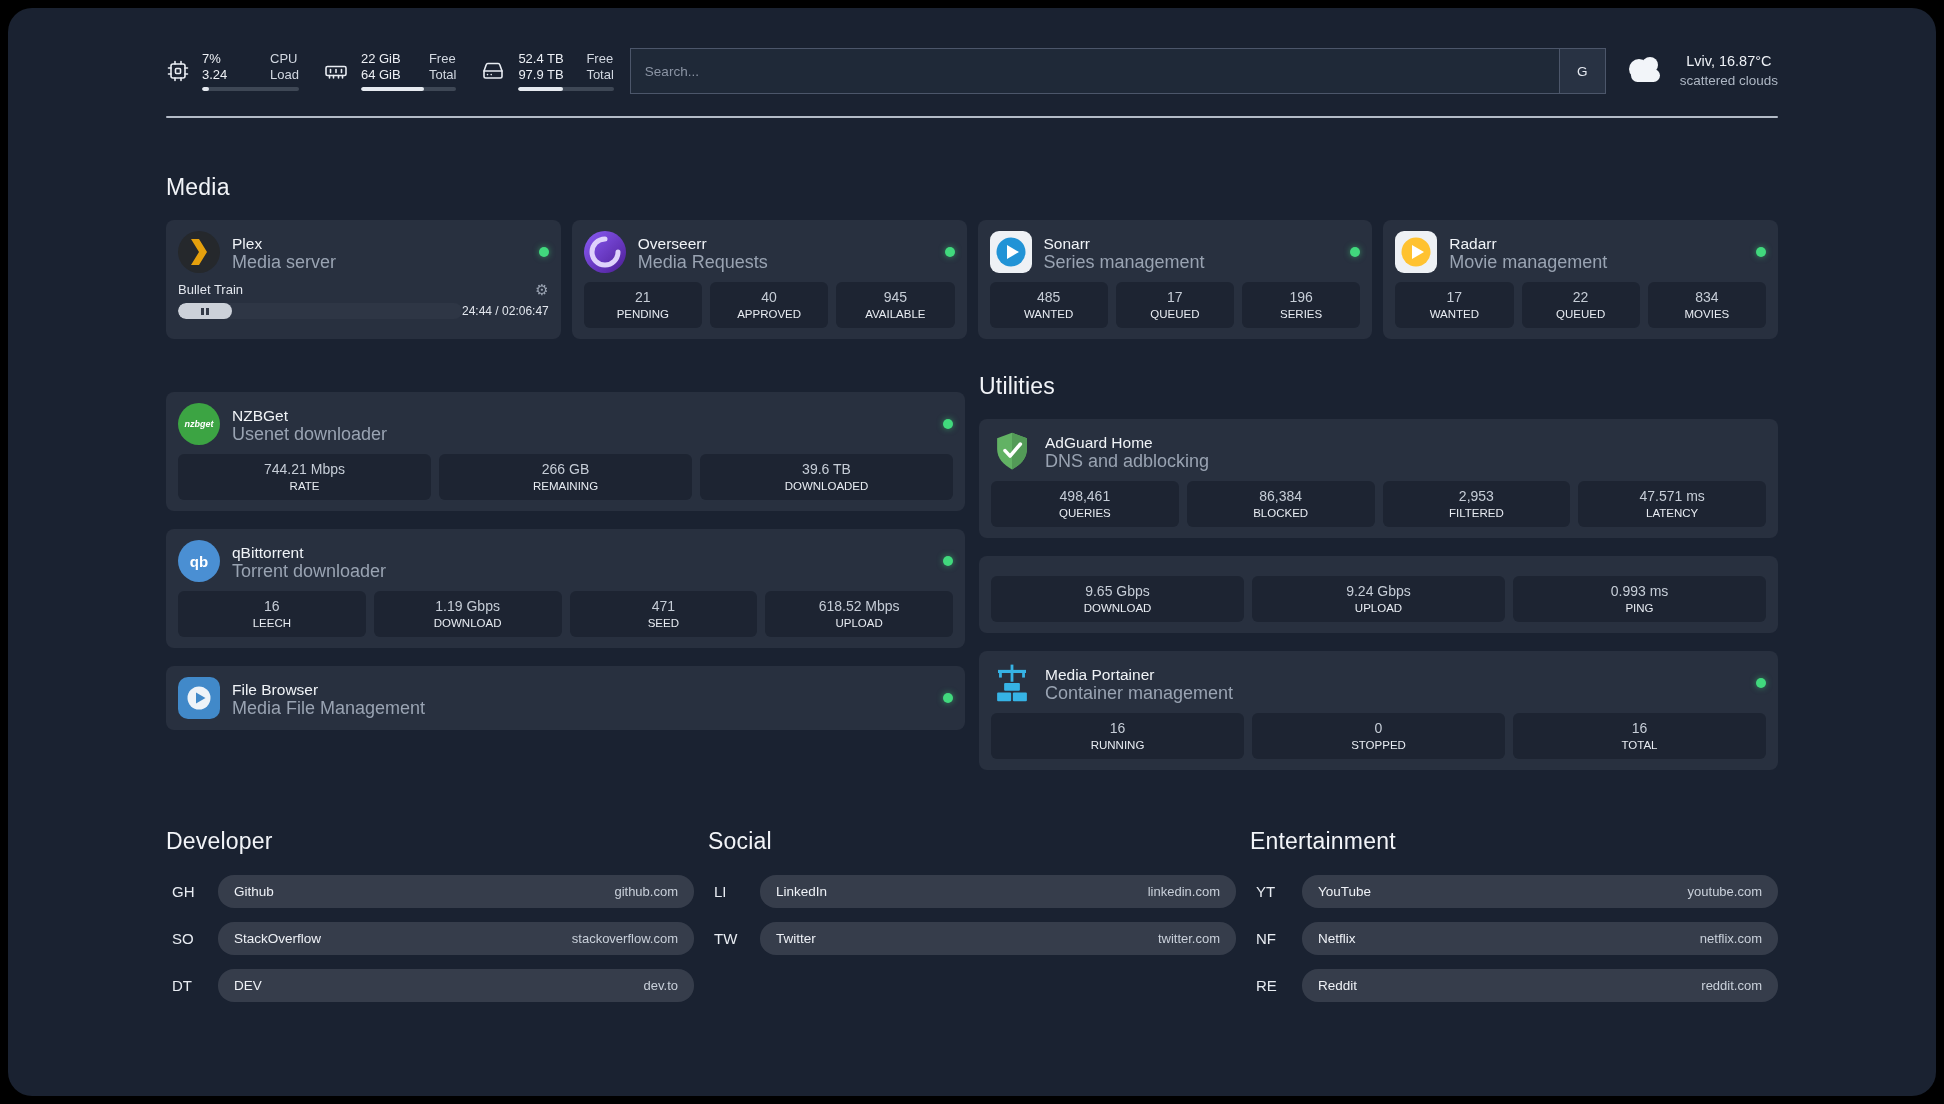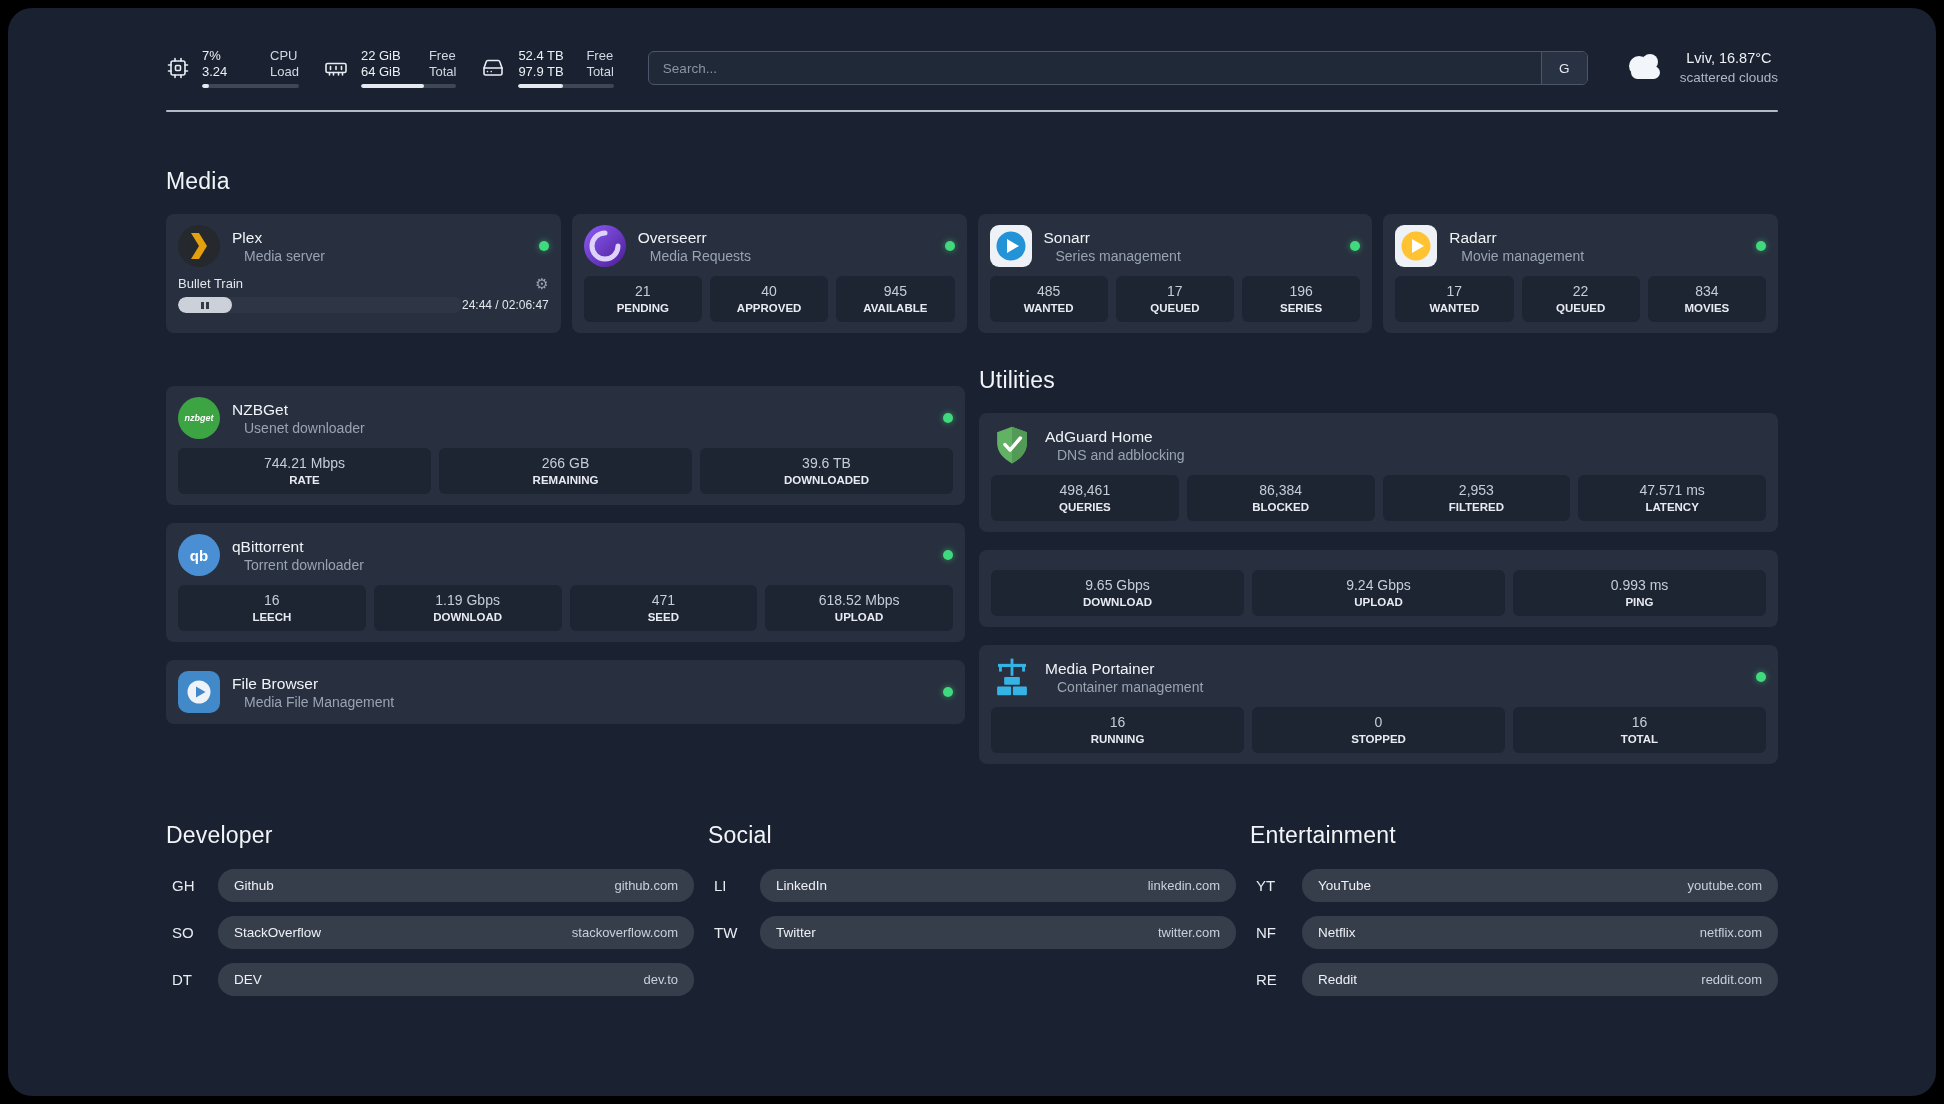--- a/index.html
+++ b/index.html
@@ -13,21 +13,21 @@
   .topbar { display: flex; align-items: center; }
   .resources { display: flex; gap: 24px; align-items: center; }
   .resource { display: flex; gap: 12px; align-items: center; }
   .res-icon { display: flex; color: #e9edf3; }
   .res-data { display: grid; grid-template-columns: auto auto; column-gap: 18px; row-gap: 1px; font-size: 13px; line-height: 15px; }
   .res-val { color: #edf0f5; min-width: 50px; }
   .res-lab { color: #d2d8e1; }
   .res-bar { grid-column: 1 / 3; height: 4px; border-radius: 2px; background: #3e4755; margin-top: 4px; overflow: hidden; }
   .res-fill { height: 100%; background: #e6eaf0; border-radius: 2px; }
 
-  .searchbox { flex: 1; display: flex; align-items: stretch; height: 34px; margin: 0 34px; border: 1px solid #4c566a; border-radius: 6px; background: #1f2938; overflow: hidden; }
+  .searchbox { flex: 1; display: flex; align-items: stretch; height: 46px; margin: 0 16px; border: 1px solid #4c566a; border-radius: 0; background: #1f2938; overflow: hidden; }
   .search-input { flex: 1; background: transparent; border: none; outline: none; color: #dfe4ec; font-size: 13.5px; padding: 0 14px; font-family: inherit; }
   .search-input::placeholder { color: #8b94a4; }
   .search-btn { width: 46px; border: none; border-left: 1px solid #4c566a; background: #283243; color: #e6eaf1; font-size: 13.5px; cursor: pointer; font-family: inherit; }
 
   .weather { display: flex; align-items: center; gap: 12px; }
   .weather-text { line-height: 19px; text-align: center; }
   .weather-loc { font-size: 14.5px; color: #eef1f6; }
   .weather-cond { font-size: 13.5px; color: #aeb7c4; }
 
   .divider { height: 2px; background: #cfd6e2; opacity: .85; margin-top: 22px; border-radius: 1px; }
@@ -37,26 +37,26 @@
   .media-section { margin-top: 56px; }
   .media-grid { display: grid; grid-template-columns: repeat(4, 1fr); gap: 11px; margin-top: 19px; }
   .cols { display: grid; grid-template-columns: 1fr 1fr; gap: 14px; margin-top: 34px; }
   .col-stack { display: flex; flex-direction: column; gap: 18px; margin-top: 19px; }
 
   
   .card { background: #28303f; border-radius: 8px; padding: 11px 12px; display: flex; flex-direction: column; cursor: pointer; }
   .svc-head { display: flex; align-items: center; gap: 12px; }
   .svc-icon { width: 42px; height: 42px; flex: none; display: flex; align-items: center; justify-content: center; }
   .svc-name { font-size: 15.5px; color: #f0f3f7; line-height: 20px; }
-  .svc-sub { font-size: 14px; color: #99a3b2; line-height: 16px; margin-left: 12px; }
+  .svc-sub { font-size: 18px; color: #99a3b2; line-height: 16px; }
   .status-dot { width: 10px; height: 10px; border-radius: 50%; background: #41d97d; margin-left: auto; flex: none; box-shadow: 0 0 6px rgba(65,217,125,.55); }
   .stat-row { display: flex; gap: 8px; margin-top: auto; padding-top: 9px; }
   .stat { flex: 1; background: #1d2432; border-radius: 6px; text-align: center; padding: 6px 2px 7px; }
   .stat-v { font-size: 14px; color: #c6cdd7; line-height: 18px; }
-  .stat-l { font-size: 11.5px; font-weight: 700; color: #e8ecf2; line-height: 14px; margin-top: 1px; }
+  .stat-l { font-size: 11.5px; font-weight: 400; color: #e8ecf2; line-height: 14px; margin-top: 1px; }
 
   .icon-circle { width: 42px; height: 42px; border-radius: 50%; display: flex; align-items: center; justify-content: center; color: #fff; }
   .nzbget-bg { background: #3ca443; }
   .qb-bg { background: #4a8fd3; }
   .nzb-text { font-size: 9px; font-weight: 700; font-style: italic; }
   .qb-text { font-size: 15px; font-weight: 700; }
 
   
   .plex-np { display: flex; align-items: center; margin-top: 9px; font-size: 13px; color: #e2e6ed; }
   .np-gear { margin-left: auto; color: #98a1b0; font-size: 15px; line-height: 15px; cursor: pointer; }

